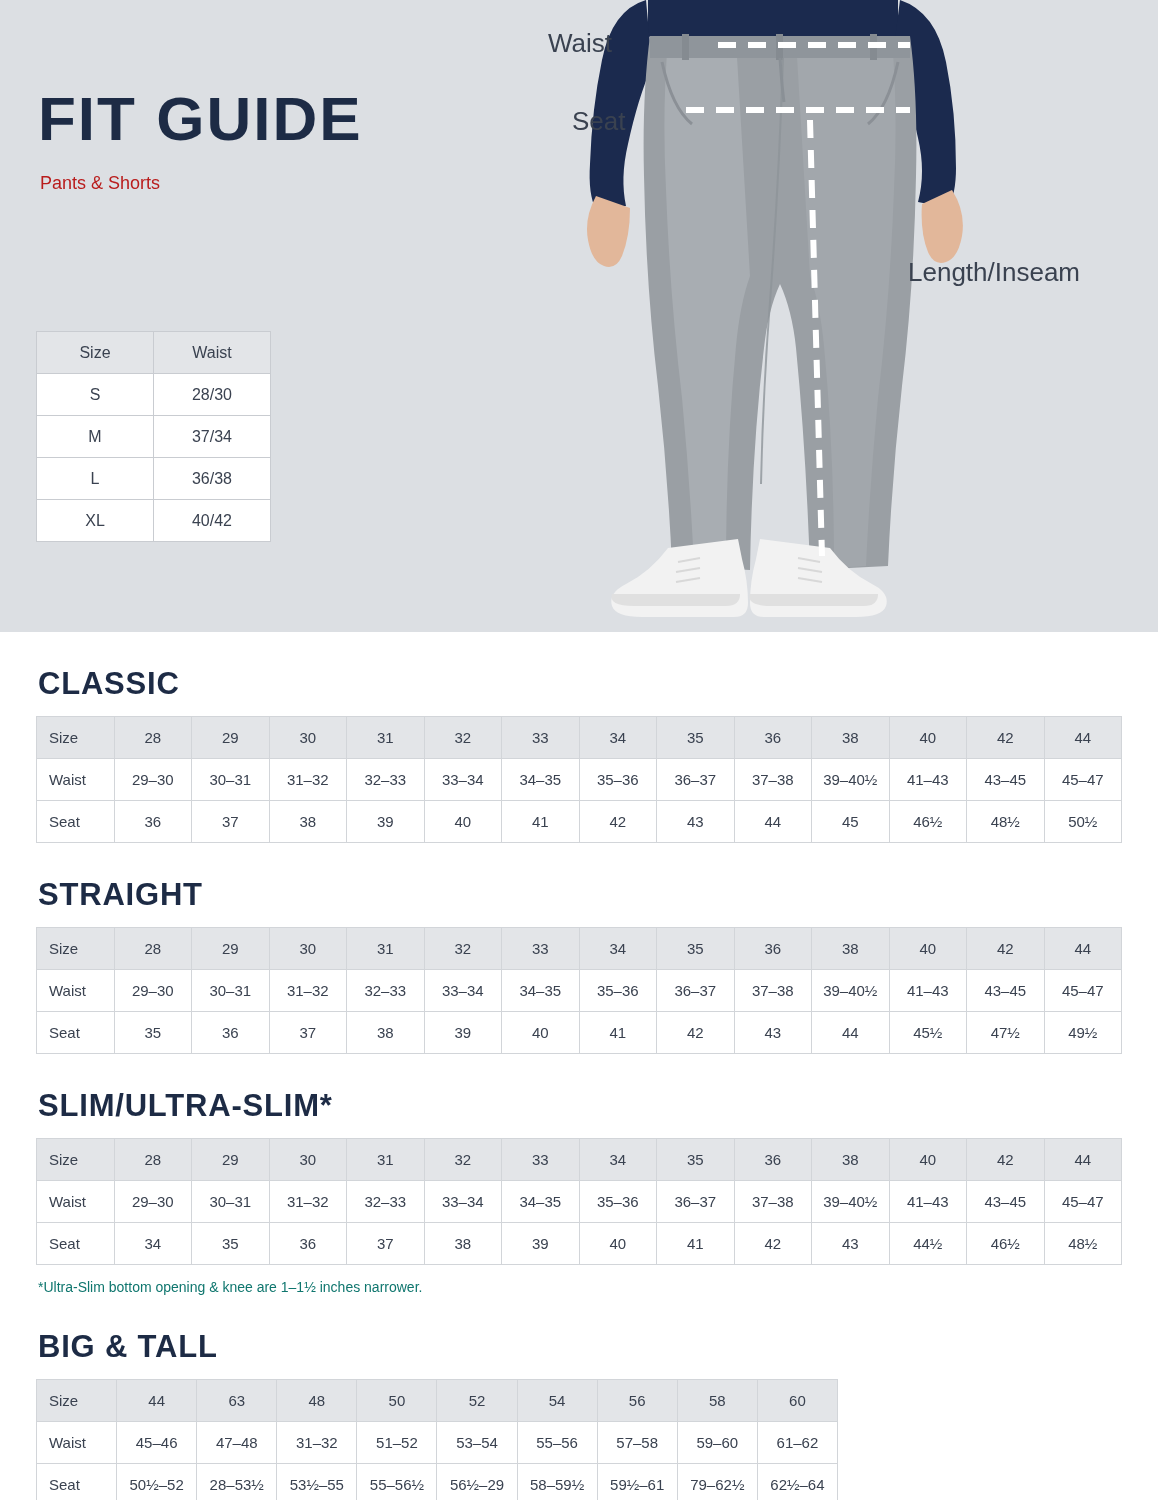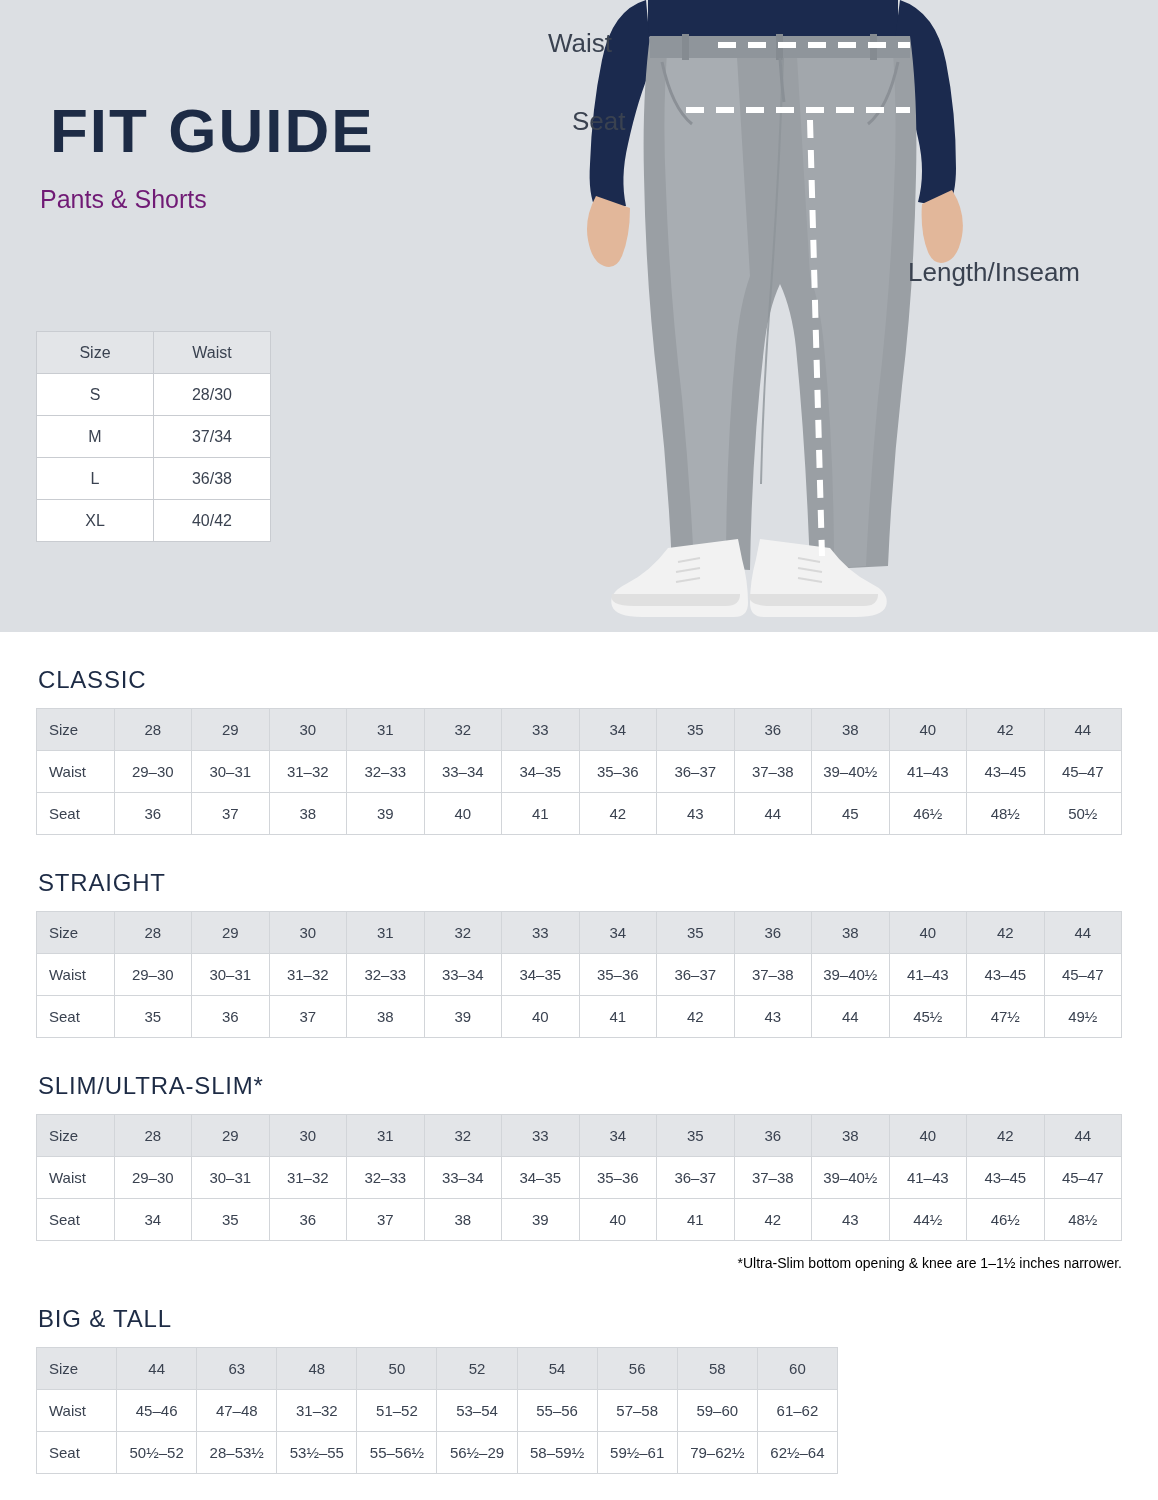--- a/index.html
+++ b/index.html
@@ -31,25 +31,25 @@
     left: 38px;
     top: 86px;
     width: 480px;
   }
   .hero-title {
     font-size: 62px;
     letter-spacing: 2px;
     font-weight: bold;
     color: #1d2b45;
     line-height: 1.05;
-    margin: 12px;
+    margin: 0;
   }
   .hero-sub {
-    font-size: 25px;
-    color: #701a75;
+    font-size: 18px;
+    color: #b91c1c;
     margin: 22px 0 0 2px;
     font-weight: normal;
   }
 
   
   .hero-table {
     position: absolute;
     left: 36px;
     top: 331px;
     border-collapse: collapse;
@@ -90,22 +90,22 @@
   .lbl-waist { left: 548px; top: 28px; }
   .lbl-seat  { left: 572px; top: 106px; }
   .lbl-length{ left: 908px; top: 257px; }
 
   
   .content {
     padding: 0 36px;
   }
   .section { margin-top: 34px; }
   .section-title {
-    font-size: 24px;
-    font-weight: normal;
+    font-size: 31px;
+    font-weight: bold;
     letter-spacing: 0.8px;
     color: #1d2b45;
     margin: 0 0 14px 2px;
   }
   table.grid {
     border-collapse: collapse;
     width: 1086px;
     table-layout: fixed;
     font-size: 15px;
   }
@@ -127,23 +127,22 @@
     text-align: left;
     padding-left: 12px;
   }
   table.grid tbody td { background: #ffffff; }
   table.grid th.rowhead, table.grid thead th.rowhead {
     text-align: left;
     padding-left: 12px;
   }
   .footnote {
     font-size: 14px;
-    color: #000000;
+    color: #0f766e;
     margin: 14px 0 0 2px;
-    text-align: right;
   }
   .spacer-bottom { height: 28px; }
 </style>
 </head>
 <body>
 
 <div class="page">
 
   <div class="hero">
 

